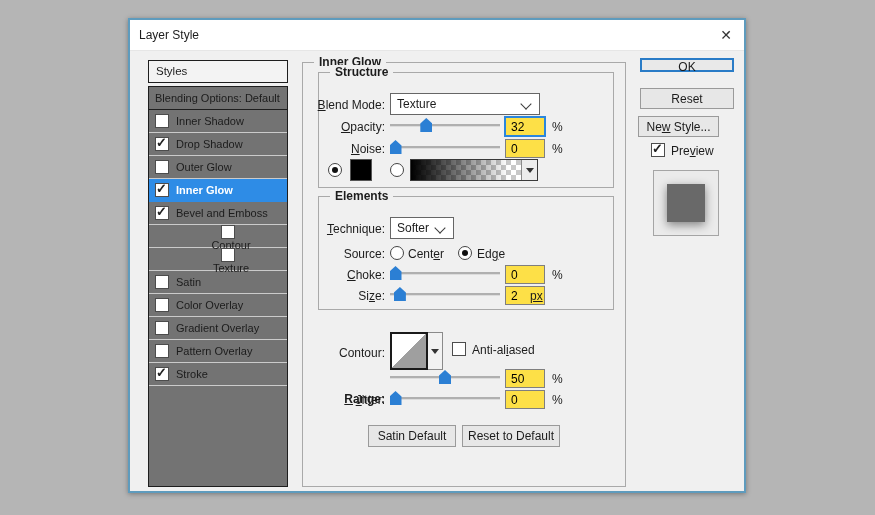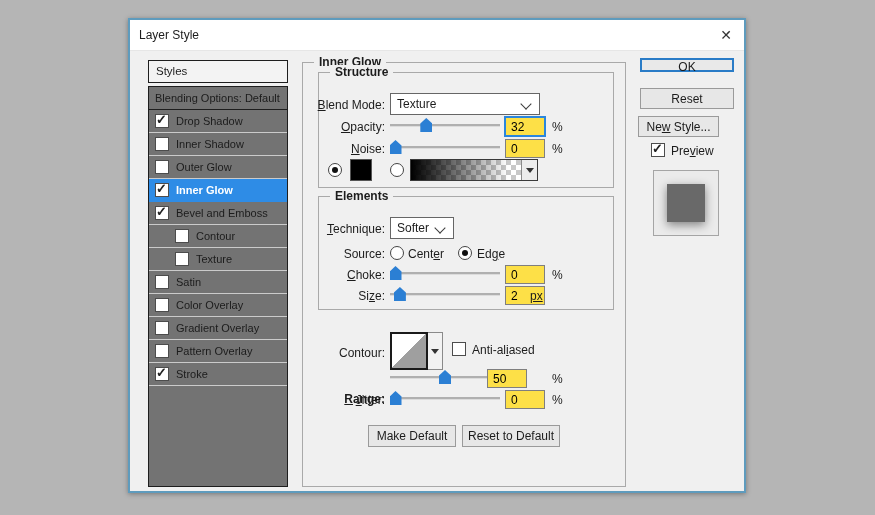--- a/index.html
+++ b/index.html
@@ -12,21 +12,21 @@
   .close{position:absolute;right:4px;top:3px;width:28px;height:24px;text-align:center;line-height:24px;
          font-size:14px;color:#333;cursor:pointer;}
   
   .styles-box{position:absolute;left:18px;top:40px;width:140px;height:23px;box-sizing:border-box;
               border:1px solid #1e1e1e;background:#f3f3f3;line-height:21px;padding-left:7px;font-size:11.5px;}
   .styles-list{position:absolute;left:18px;top:66px;width:140px;height:401px;box-sizing:border-box;
                border:1px solid #1e1e1e;background:#737373;font-size:11px;overflow:hidden;}
   .srow{position:relative;height:23px;box-sizing:border-box;border-bottom:1px solid #cbcbcb;
         display:flex;align-items:center;padding-left:6px;white-space:nowrap;}
   .srow.blendrow{border-bottom:1px solid #1e1e1e;}
-  .srow.indent{padding-left:26px;}
+  .srow.indent{padding-left:26px;flex-direction:column;}
   .srow.selected{background:#2e8ce6;color:#fff;font-weight:bold;border-bottom-color:#2e8ce6;}
   .cb{width:12px;height:12px;box-sizing:content-box;border:1px solid #4c4c4c;background:#fff;
       margin-right:7px;position:relative;flex:0 0 auto;}
   .cb.on::after{content:"✓";position:absolute;left:0;top:-3px;font-size:13px;line-height:15px;
                 color:#222;font-weight:bold;}
   
   .groupbox{position:absolute;border:1px solid #a9a9a9;box-sizing:border-box;}
   .legend{position:absolute;top:-8px;left:11px;background:#f0f0f0;padding:0 5px;font-weight:bold;}
   
   .flabel{position:absolute;left:170px;width:85px;text-align:right;height:15px;}
@@ -75,26 +75,26 @@
       <span class="title">Layer Style</span>
       <span class="close">✕</span>
     </div>
 
     <div class="styles-box">Styles</div>
     <div class="styles-list">
       <div class="srow blendrow">
         <span>Blending Options: Default</span>
       </div>
       <div class="srow">
+        <span class="cb"></span>
+        <span>Inner Shadow</span>
+      </div>
+      <div class="srow">
         <span class="cb on"></span>
         <span>Drop Shadow</span>
-      </div>
-      <div class="srow">
-        <span class="cb"></span>
-        <span>Inner Shadow</span>
       </div>
       <div class="srow">
         <span class="cb"></span>
         <span>Outer Glow</span>
       </div>
       <div class="srow selected">
         <span class="cb on"></span>
         <span>Inner Glow</span>
       </div>
       <div class="srow">
@@ -209,32 +209,32 @@
       </div>
     </div>
     <span class="cb" style="position:absolute;left:322px;top:322px;"></span>
     <span class="cblabel" style="left:342px;top:323px;">Anti-al<u>i</u>ased</span>
 
     <span class="flabel" style="top:372px;font-weight:bold;"><u>R</u>ange:</span>
     <div class="slider" style="left:260px;top:349px;">
       <div class="track"></div>
       <div class="thumb" style="left: 50%;"></div>
     </div>
-    <input class="val" style="left: 357px; top: 349px;" value="50">
+    <input class="val" style="left: 375px; top: 349px;" value="50">
     <span class="unit" style="left:422px;top:352px;">%</span>
 
     <span class="flabel" style="top:373px;"><u>J</u>itter:</span>
     <div class="slider" style="left:260px;top:370px;">
       <div class="track"></div>
       <div class="thumb" style="left: 5%;"></div>
     </div>
     <input class="val" style="left: 375px; top: 370px;" value="0">
     <span class="unit" style="left:422px;top:373px;">%</span>
 
-    <button class="btn" style="left:238px;top:405px;width:88px;height:22px;">Make Default</button>
+    <button class="btn" style="left:238px;top:405px;width:88px;height:22px;">Satin Default</button>
     <button class="btn" style="left:332px;top:405px;width:98px;height:22px;">Reset to Default</button>
 
     <button class="btn default" style="left:510px;top:38px;width:94px;height:14px;">OK</button>
     <button class="btn" style="left:510px;top:68px;width:94px;height:21px;">Reset</button>
     <button class="btn" style="left:508px;top:96px;width:81px;height:21px;">Ne<u>w</u> Style...</button>
     <span class="cb on" style="position:absolute;left:521px;top:123px;"></span>
     <span class="cblabel" style="left:541px;top:124px;">Pre<u>v</u>iew</span>
     <div class="previewbox">
       <div class="previewsq" style="background: rgb(105, 105, 105);"></div>
     </div>

